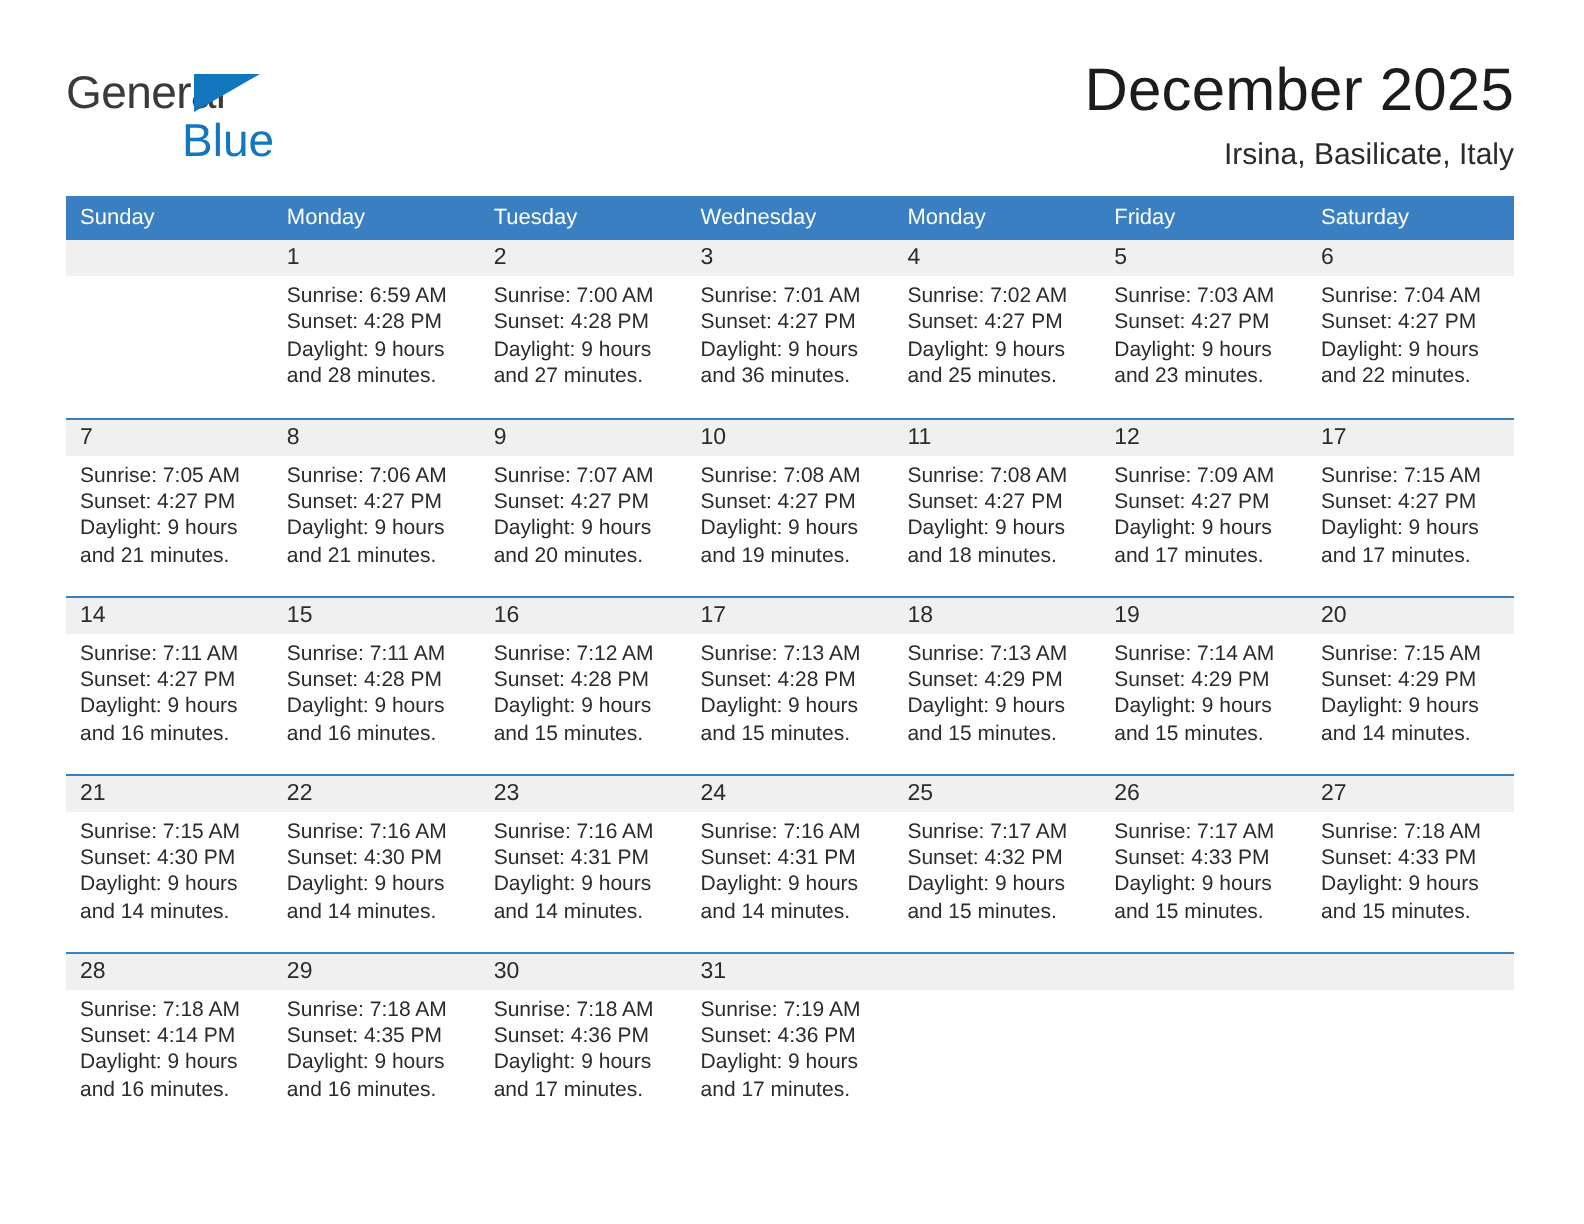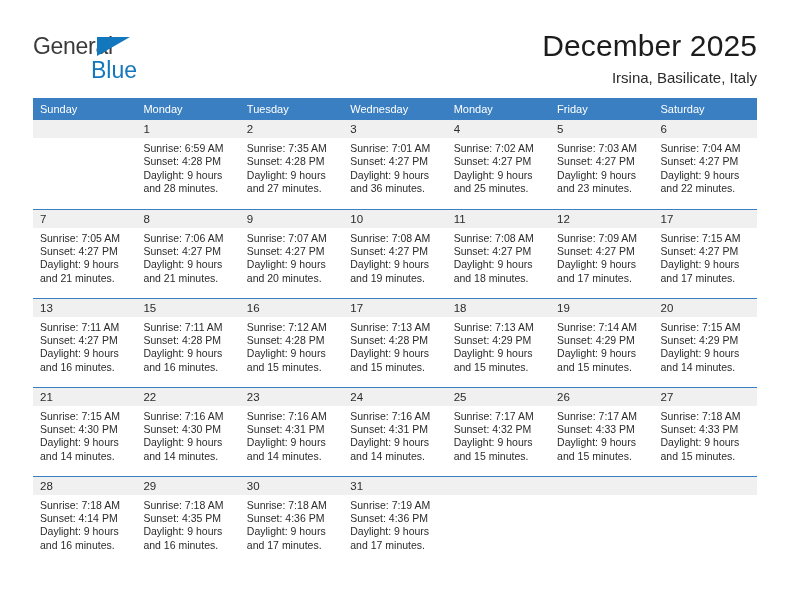--- a/index.html
+++ b/index.html
@@ -193,21 +193,21 @@
             <div class="dayinfo">
               <div>Sunrise: 6:59 AM</div>
               <div>Sunset: 4:28 PM</div>
               <div>Daylight: 9 hours</div>
               <div>and 28 minutes.</div>
             </div>
           </td>
           <td class="daycell">
             <div class="daynum">2</div>
             <div class="dayinfo">
-              <div>Sunrise: 7:35 AM</div>
+              <div>Sunrise: 7:00 AM</div>
               <div>Sunset: 4:28 PM</div>
               <div>Daylight: 9 hours</div>
               <div>and 27 minutes.</div>
             </div>
           </td>
           <td class="daycell">
             <div class="daynum">3</div>
             <div class="dayinfo">
               <div>Sunrise: 7:01 AM</div>
               <div>Sunset: 4:27 PM</div>
@@ -305,21 +305,21 @@
               <div>Sunrise: 7:15 AM</div>
               <div>Sunset: 4:27 PM</div>
               <div>Daylight: 9 hours</div>
               <div>and 17 minutes.</div>
             </div>
           </td>
         </tr>
 
         <tr class="week">
           <td class="daycell">
-            <div class="daynum">13</div>
+            <div class="daynum">14</div>
             <div class="dayinfo">
               <div>Sunrise: 7:11 AM</div>
               <div>Sunset: 4:27 PM</div>
               <div>Daylight: 9 hours</div>
               <div>and 16 minutes.</div>
             </div>
           </td>
           <td class="daycell">
             <div class="daynum">15</div>
             <div class="dayinfo">

